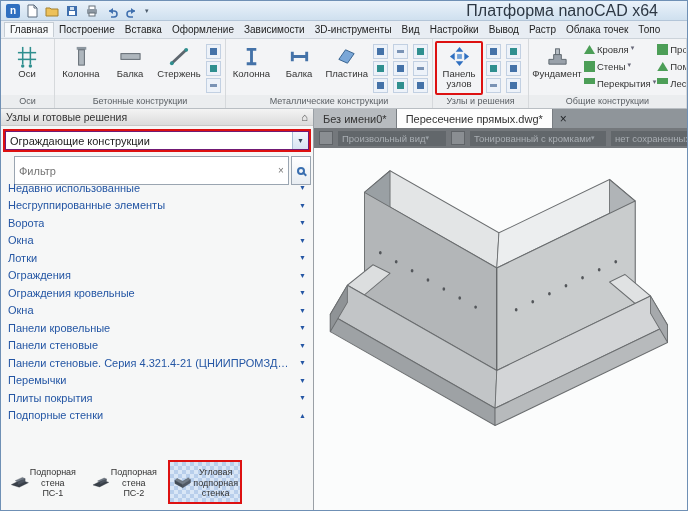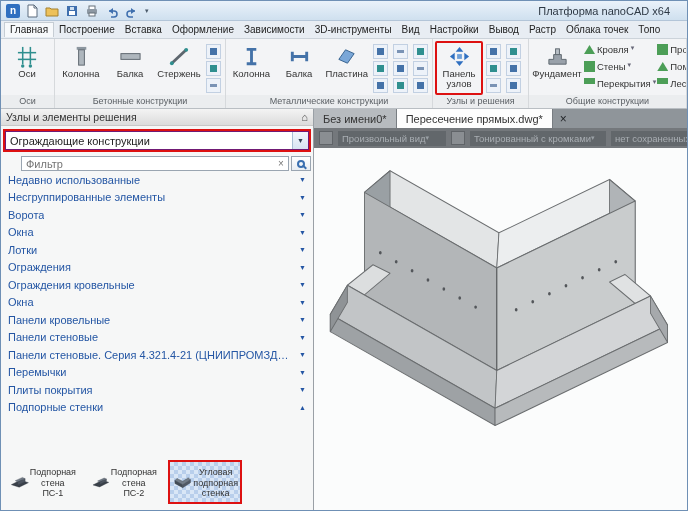--- a/index.html
+++ b/index.html
@@ -10,21 +10,21 @@
 
   
   .titlebar{position:absolute;left:0;top:0;right:0;height:20px;
     background:linear-gradient(#eaf2fa,#cfe0ef);border-bottom:1px solid #b3c5d8;
     display:flex;align-items:center;gap:3px;padding:0 5px}
   .appicon{width:14px;height:14px;background:#2f6fc0;color:#fff;font-size:10px;font-weight:bold;
     display:flex;align-items:center;justify-content:center;border-radius:2px}
   .qicon{width:17px;height:16px;display:flex;align-items:center;justify-content:center}
   .qicon svg{width:14px;height:14px}
   .qdrop{font-size:7px;color:#4a5a6a;padding:0 2px}
-  .win-title{margin-left:auto;margin-right:12px;font-size:11px;color:#2d3844}
+  .win-title{margin-left:auto;margin-right:24px;font-size:16px;color:#2d3844}
 
   
   .menubar{position:absolute;top:20px;left:0;right:0;height:18px;background:#e8edf3;
     border-bottom:1px solid #ccd3da;display:flex;align-items:center;padding-left:3px;white-space:nowrap}
   .mtab{padding:1px 5px;font-size:10px;color:#222}
   .mtab.active{background:#f7f9fb;border:1px solid #c6cdd4;border-bottom:none;padding-bottom:2px}
 
   
   .ribbon{position:absolute;top:38px;left:0;right:0;height:70px;background:#f3f4f6;
     border-bottom:1px solid #b9bec3;display:flex}
@@ -52,29 +52,29 @@
 
   
   .panel{position:absolute;top:108px;left:0;width:313px;bottom:0;background:#f6f7f7;border-right:1px solid #9aa0a6}
   .phead{height:17px;background:linear-gradient(#f4f4f4,#dcdcdc);border-bottom:1px solid #c8c8c8;
     display:flex;align-items:center;padding:0 5px;font-size:10.5px;color:#333}
   .home{margin-left:auto;font-size:11px;color:#555}
   .catwrap{position:absolute;left:2px;right:2px;top:20px;height:23px;border:2px solid #dd1111;display:flex}
   .catsel{flex:1;background:#fff;border:1px solid #701a75;display:flex;align-items:center;padding-left:4px;font-size:11px;overflow:hidden;white-space:nowrap}
   .arrbox{margin-left:auto;width:16px;height:100%;background:linear-gradient(#f2f6fb,#d8e4f2);
     border-left:1px solid #a8bed4;display:flex;align-items:center;justify-content:center;font-size:7px;color:#345;flex:0 0 auto}
-  .filtrow{position:absolute;left:20px;right:2px;top:47px;height:15px;display:flex;gap:2px}
+  .filtrow{position:absolute;left:13px;right:2px;top:47px;height:29px;display:flex;gap:2px}
   .filtin{flex:1;border:1px solid #9aa5b1;background:#fff;display:flex;align-items:center}
   .filtin input{border:none;outline:none;flex:1;font-size:11px;padding:0 4px;font-family:inherit;color:#333;background:transparent;min-width:0}
   .clear{width:14px;color:#777;font-size:10px;text-align:center;flex:0 0 auto}
   .searchbtn{width:20px;border:1px solid #9aa5b1;background:linear-gradient(#fff,#e8edf2);
     display:flex;align-items:center;justify-content:center}
   .mag{width:8px;height:8px;border:2px solid #3a6fb0;border-radius:50%;position:relative}
   .mag::after{content:"";position:absolute;width:5px;height:2px;background:#3a6fb0;transform:rotate(45deg);right:-4px;bottom:-2px}
-  .tree{position:absolute;top:62px;left:0;right:0}
+  .tree{position:absolute;top:70px;left:0;right:0}
   .trow{height:17.5px;display:flex;align-items:center;padding:0 7px;color:#2456a4;font-size:11px}
   .trow .lbl{white-space:nowrap;overflow:hidden;text-overflow:ellipsis}
   .chev{margin-left:auto;font-size:7px;color:#2456a4;padding-left:4px;flex:0 0 auto}
   .cards{position:absolute;left:5px;bottom:6px;display:flex;gap:7px;align-items:flex-start}
   .card{width:74px;display:flex;flex-direction:row;align-items:center;padding:2px;border:2px solid transparent}
   .thumb{width:60px;height:36px}
   .clabel{font-size:9px;line-height:1.15;text-align:center;color:#333;margin-top:2px}
   .card.sel{border:2px solid #dd1111;
     background:linear-gradient(45deg,rgba(110,150,210,.30) 25%,transparent 25%,transparent 75%,rgba(110,150,210,.30) 75%),
                linear-gradient(45deg,rgba(110,150,210,.30) 25%,transparent 25%,transparent 75%,rgba(110,150,210,.30) 75%),#d9e6f6;
@@ -317,21 +317,21 @@
             <span>Лест</span>
           </div>
         </div>
       </div>
       <div class="rfoot">Общие конструкции</div>
     </div>
   </div>
 
   <div class="panel">
     <div class="phead">
-      <span>Узлы и элементы решения</span>
+      <span>Узлы и готовые решения</span>
       <span class="home">⌂</span>
     </div>
 
     <div class="catwrap">
       <div class="catsel">
         <span>Ограждающие конструкции</span>
         <span class="arrbox">
             <span>▼</span>
           </span>
       </div>

